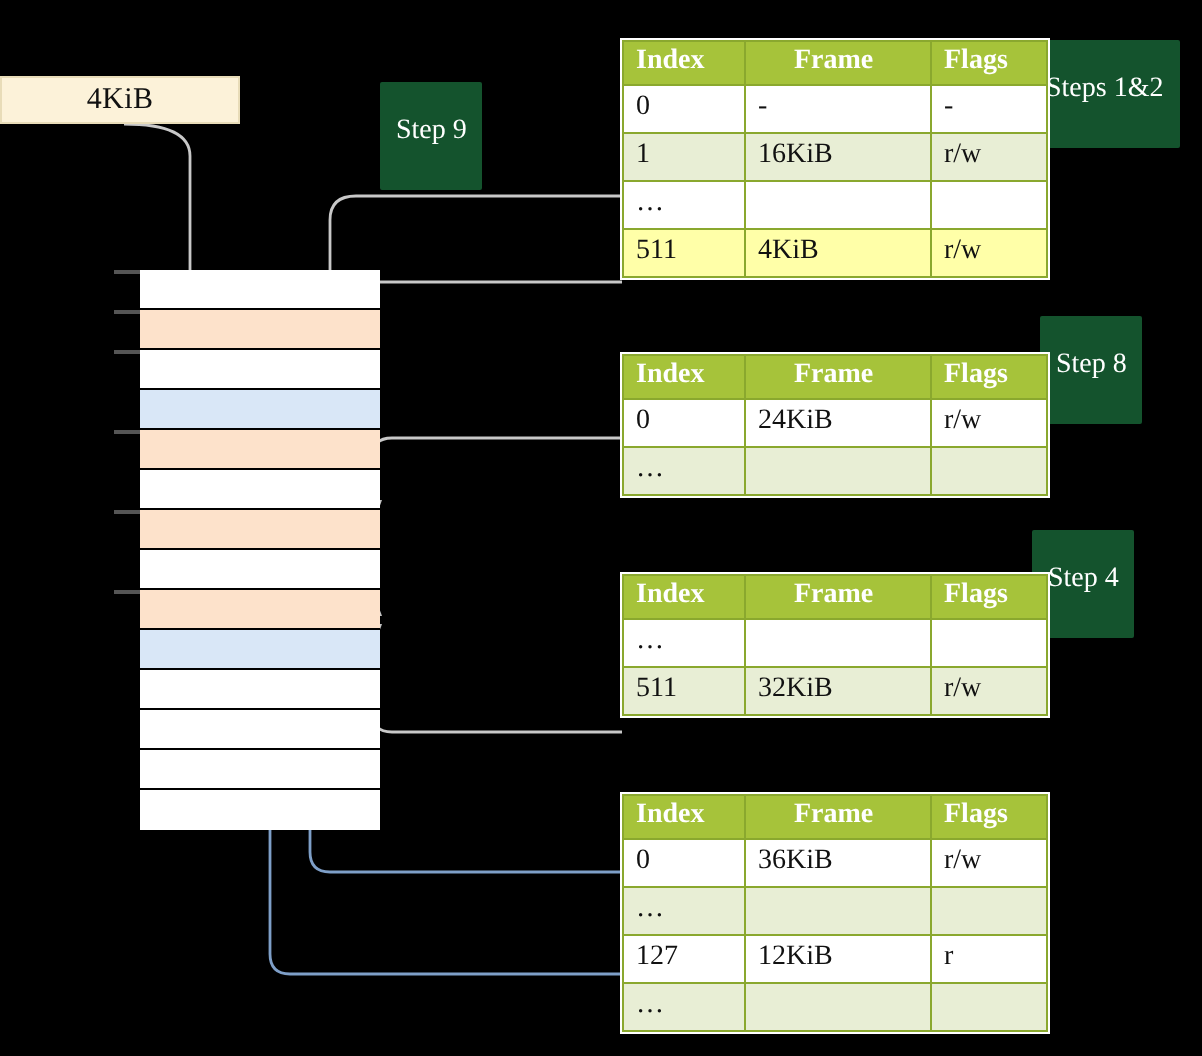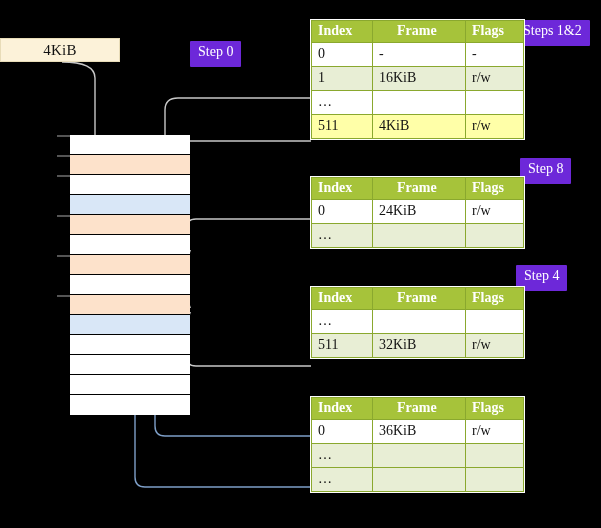--- a/index.html
+++ b/index.html
@@ -35,26 +35,26 @@
     box-sizing: border-box;
     color: #111111;
     font-size: 15px;
     line-height: 22px;
     text-align: center;
     letter-spacing: .2px;
   }
 
   
   .step-badge {
-    background: #6d28d9;
+    background: #14532d;
     color: #ffffff;
     font-size: 14px;
     line-height: 19px;
     height: 24px;
-    padding: 1px 8px;
+    padding: 15px 8px;
     box-sizing: content-box;
     white-space: nowrap;
     text-align: center;
     border-radius: 1px;
     box-shadow: 0 1px 0 rgba(0,0,0,.4);
   }
   .badge-s0   { left: 190px; top: 41px; }
   .badge-s12  { left: 515px; top: 20px; }
   .badge-s3   { left: 520px; top: 158px; }
   .badge-s4   { left: 516px; top: 265px; }
@@ -177,21 +177,21 @@
       <path d="M 135,414 L 135,215"></path>
     </g>
     <g fill="#44709f">
       <polygon points="150,330 160,330 155,318"></polygon>
       <polygon points="130,215 140,215 135,203"></polygon>
     </g>
   </svg>
 
   <div class="abs src-box">4KiB</div>
 
-  <div class="abs step-badge badge-s0">Step 0</div>
+  <div class="abs step-badge badge-s0">Step 9</div>
   <div class="abs step-badge badge-s12">Steps 1&amp;2</div>
   <div class="abs step-badge badge-s3">Step 8</div>
   <div class="abs step-badge badge-s4">Step 4</div>
 
   <div class="abs mem-col"></div>
   <div class="abs" id="mem-rows">
       <div class="mem-row c-white" style="left: 70px; top: 135px;"></div>
       <div class="mem-row c-peach" style="left: 70px; top: 155px;"></div>
       <div class="mem-row c-white" style="left: 70px; top: 175px;"></div>
       <div class="mem-row c-blue" style="left: 70px; top: 195px;"></div>
@@ -303,20 +303,25 @@
         <tr class="row-plain">
           <td class="w-idx">0</td>
           <td class="w-frm">36KiB</td>
           <td class="w-flg">r/w</td>
         </tr>
         <tr class="row-tint">
           <td class="w-idx dots">…</td>
           <td class="w-frm"></td>
           <td class="w-flg"></td>
         </tr>
+        <tr class="row-plain">
+          <td class="w-idx">127</td>
+          <td class="w-frm">12KiB</td>
+          <td class="w-flg">r</td>
+        </tr>
         <tr class="row-tint">
           <td class="w-idx dots">…</td>
           <td class="w-frm"></td>
           <td class="w-flg"></td>
         </tr>
       </tbody>
   </table>
 
 </div>
 

